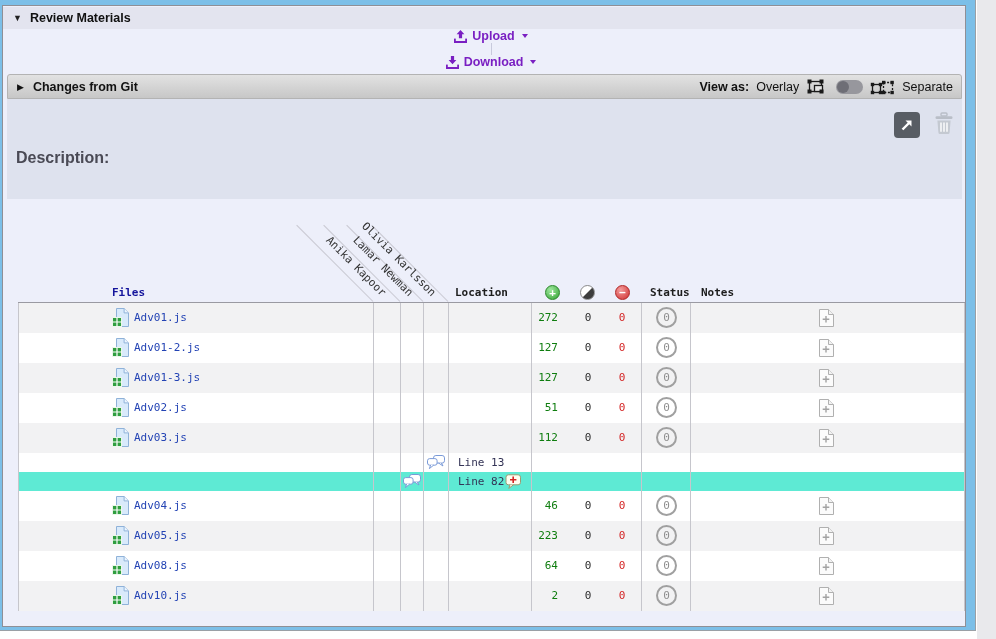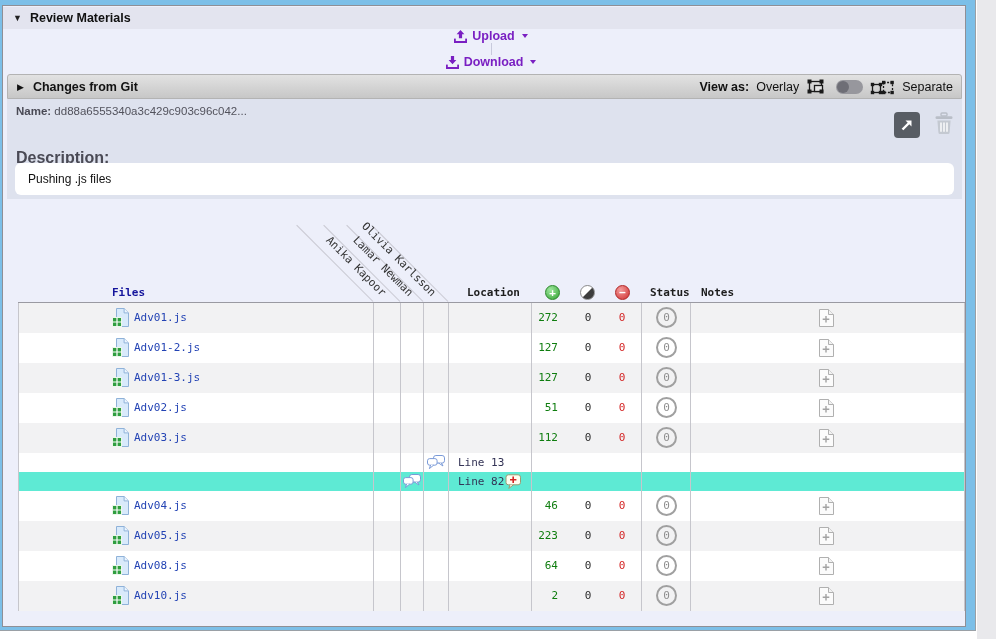--- a/index.html
+++ b/index.html
@@ -50,21 +50,21 @@
   .icon-open { position:absolute; right:42px; top:13px; width:26px; height:26px; border-radius:4px;
                background:#585d64; display:flex; align-items:center; justify-content:center; cursor:pointer; }
   .icon-trash { position:absolute; right:8px; top:13px; width:20px; height:24px; cursor:pointer; }
 
   
   .tbl { position:absolute; left:15px; top:277px; width:947px; height:329px;
          font-family:"DejaVu Sans Mono", monospace; font-size:11px; }
   .thead { position:absolute; left:0; top:0; width:100%; height:20px; border-bottom:1px solid #9a9aa2; }
   .th { position:absolute; line-height:19px; font-weight:bold; color:#1d1d1d; }
   .th-files { left:94px; color:#15159c; }
-  .th-loc { left:434px; width:83px; text-align:center; }
+  .th-loc { left:422px; width:83px; text-align:center; }
   .th-status { left:632px; }
   .th-notes { left:683px; }
   .leg { position:absolute; top:2px; width:15px; height:15px; border-radius:50%;
          display:flex; align-items:center; justify-content:center;
          color:#fff; font-size:11px; font-weight:bold; line-height:1; }
   .leg-add { left:527px; background:radial-gradient(circle at 35% 30%, #9fe89f, #33a233); border:1px solid #2a872a; }
   .leg-mod { left:562px; background:linear-gradient(135deg,#ffffff 48%,#3d3d3d 52%); border:1px solid #8a8a8a; }
   .leg-del { left:597px; background:radial-gradient(circle at 35% 30%, #f49c9c, #cf3030); border:1px solid #b02424; }
 
   .diag-line { position:absolute; top:18px; width:108px; height:1px; background:#c9c9d2;
@@ -163,24 +163,22 @@
             <rect x="20.4" y="2.8" width="3.4" height="3.4" fill="#1a1a1a"></rect>
           <rect x="12" y="12.8" width="3.4" height="3.4" fill="#1a1a1a"></rect>
             <rect x="20.4" y="12.8" width="3.4" height="3.4" fill="#1a1a1a"></rect>
         </svg>
         <span>Separate</span>
       </div>
     </div>
 
     <div class="commit">
       <div class="meta">
-        <div><b>Name:</b> <span>dd88a6555340a3c429c903c96c042...</span></div>
       </div>
       <div class="desc-label">Description:</div>
-      <div class="desc-box">Pushing .js files</div>
       <div class="icon-open">
         <svg width="16" height="16" viewBox="0 0 16 16">
           <path d="M3.5 12.5 L11 5" stroke="#fff" stroke-width="2.4" fill="none"></path>
           <path d="M6.5 3.5 H12.5 V9.5 Z" fill="#fff"></path>
         </svg>
       </div>
       <div class="icon-trash">
         <svg width="20" height="24" viewBox="0 0 20 24">
           <rect x="7" y="1" width="6" height="3" rx="1" fill="none" stroke="#b9bec7" stroke-width="1.4"></rect>
           <rect x="1.5" y="4.2" width="17" height="2.8" rx="1.3" fill="#b9bec7"></rect>

